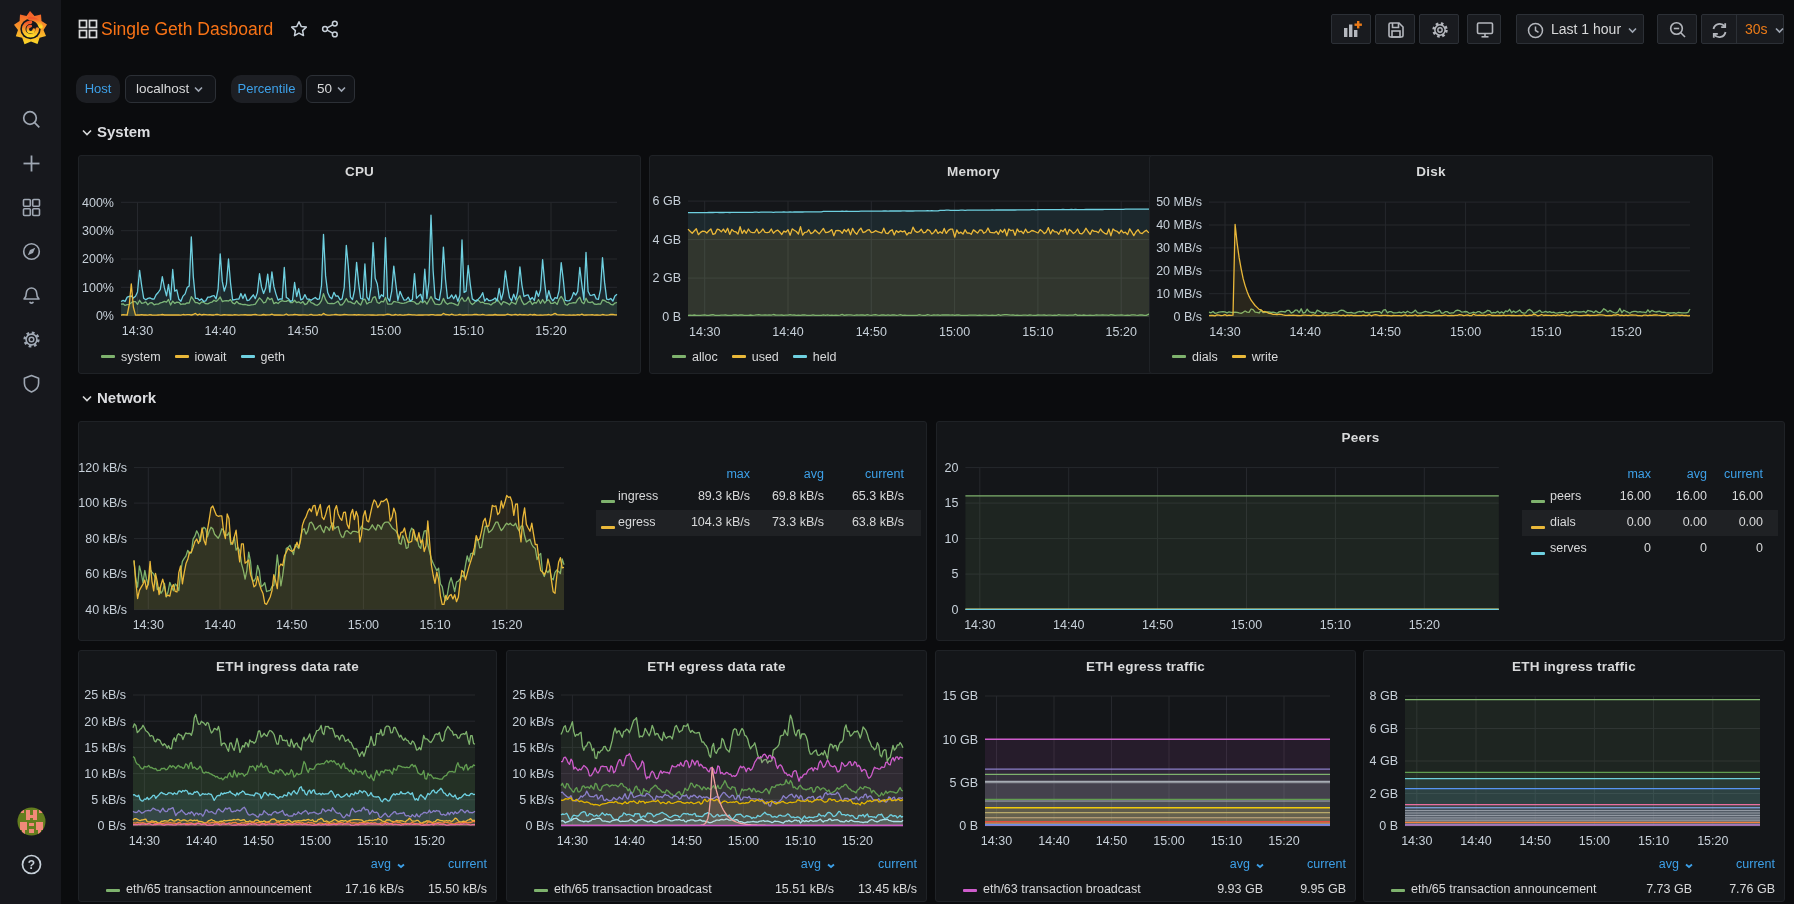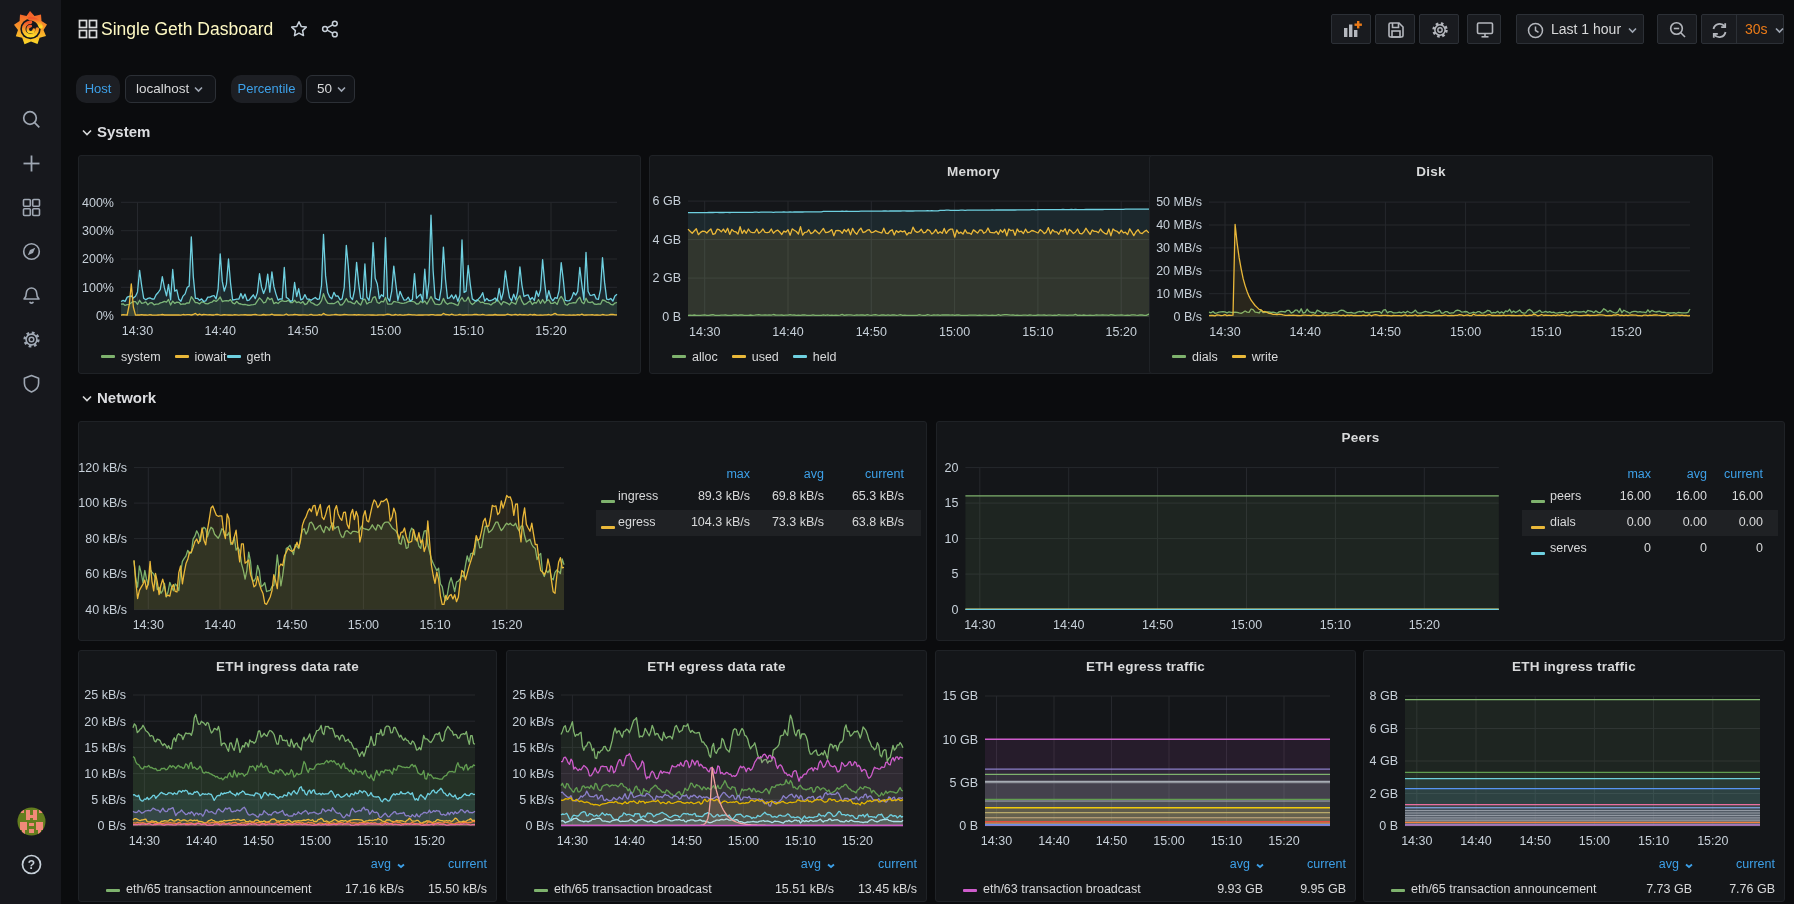--- a/index.html
+++ b/index.html
@@ -94,21 +94,21 @@
 <text x="10.5" y="14.8" text-anchor="middle" font-size="12" font-weight="700" fill="#c7d0d9" font-family="Liberation Sans">?</text>
   </svg>
 <svg class="abs" style="left:78px;top:19px" width="20" height="20" viewBox="0 0 20 20">
     <g stroke="#d8d9da" stroke-width="1.7" fill="none">
       <rect x="1.5" y="1.5" width="7" height="7"></rect>
       <rect x="11.5" y="1.5" width="7" height="7"></rect>
       <rect x="1.5" y="11.5" width="7" height="7"></rect>
       <rect x="11.5" y="11.5" width="7" height="7"></rect>
     </g>
   </svg>
-<div class="abs" style="left:101px;top:19px;font-size:17.5px;font-weight:500;color:#fef9c3">Single Geth Dasboard</div>
+<div class="abs" style="left:101px;top:19px;font-size:17.5px;font-weight:500;color:#f97316">Single Geth Dasboard</div>
 <svg class="abs" style="left:290px;top:20px" width="18" height="18" viewBox="0 0 18 18">
     <path d="M9 1.8 L11.2 6.4 L16.3 7.1 L12.6 10.6 L13.5 15.6 L9 13.2 L4.5 15.6 L5.4 10.6 L1.7 7.1 L6.8 6.4 Z" stroke="#c7d0d9" stroke-width="1.5" fill="none" stroke-linejoin="round"></path>
   </svg>
 <svg class="abs" style="left:321px;top:20px" width="18" height="18" viewBox="0 0 18 18">
     <g stroke="#c7d0d9" stroke-width="1.5" fill="none">
       <circle cx="13.8" cy="3.6" r="2.4"></circle>
       <circle cx="4" cy="9" r="2.4"></circle>
       <circle cx="13.8" cy="14.4" r="2.4"></circle>
       <line x1="6.2" y1="7.9" x2="11.7" y2="4.8"></line>
       <line x1="6.2" y1="10.1" x2="11.7" y2="13.2"></line>
@@ -188,20 +188,21 @@
     </svg></div>
 <svg class="abs" style="left:82px;top:129px" width="10" height="7" viewBox="0 0 10 7">
     <polyline points="1,1.5 5,5.5 9,1.5" fill="none" stroke="#d8d9da" stroke-width="1.6"></polyline>
   </svg>
 <div class="sechead" style="left:97px;top:123px">System</div>
 <svg class="abs" style="left:82px;top:395px" width="10" height="7" viewBox="0 0 10 7">
     <polyline points="1,1.5 5,5.5 9,1.5" fill="none" stroke="#d8d9da" stroke-width="1.6"></polyline>
   </svg>
 <div class="sechead" style="left:97px;top:389px">Network</div>
 <div class="panel" style="left:78px;top:155px;width:563px;height:219px">
+    <div class="ptitle" style="top:8px">CPU</div>
     <svg class="chart" width="563" height="219" viewBox="0 0 563 219">
       <line x1="42.0" y1="159.7" x2="538.0" y2="159.7" class="gl"></line>
       <text x="35.0" y="164.0" class="ax" text-anchor="end">0%</text>
       <line x1="42.0" y1="131.3" x2="538.0" y2="131.3" class="gl"></line>
       <text x="35.0" y="135.7" class="ax" text-anchor="end">100%</text>
       <line x1="42.0" y1="103.0" x2="538.0" y2="103.0" class="gl"></line>
       <text x="35.0" y="107.3" class="ax" text-anchor="end">200%</text>
       <line x1="42.0" y1="74.7" x2="538.0" y2="74.7" class="gl"></line>
       <text x="35.0" y="79.0" class="ax" text-anchor="end">300%</text>
       <line x1="42.0" y1="46.3" x2="538.0" y2="46.3" class="gl"></line>
@@ -218,21 +219,21 @@
       <text x="389.3" y="178.7" class="ax" text-anchor="middle">15:10</text>
       <line x1="472.0" y1="46.3" x2="472.0" y2="159.7" class="gl"></line>
       <text x="472.0" y="178.7" class="ax" text-anchor="middle">15:20</text>
       <path d="M42.0,148.2 L44.1,147.8 L46.1,149.4 L48.2,148.7 L50.3,148.3 L52.3,146.7 L54.4,145.7 L56.5,145.7 L58.5,148.4 L60.6,144.3 L62.7,147.3 L64.7,146.8 L66.8,145.8 L68.9,148.8 L70.9,146.9 L73.0,146.7 L75.1,148.8 L77.1,148.1 L79.2,148.2 L81.3,146.9 L83.3,146.4 L85.4,145.3 L87.5,146.1 L89.5,143.4 L91.6,149.0 L93.7,145.1 L95.7,147.3 L97.8,146.2 L99.9,146.3 L101.9,148.5 L104.0,147.8 L106.1,148.1 L108.1,146.8 L110.2,147.1 L112.3,140.6 L114.3,143.4 L116.4,146.6 L118.5,146.7 L120.5,147.9 L122.6,146.0 L124.7,146.2 L126.7,147.7 L128.8,147.9 L130.9,146.7 L132.9,146.2 L135.0,144.2 L137.1,145.4 L139.1,143.7 L141.2,141.0 L143.3,145.6 L145.3,144.9 L147.4,144.7 L149.5,145.0 L151.5,143.6 L153.6,146.9 L155.7,147.9 L157.7,145.5 L159.8,147.5 L161.9,148.0 L163.9,148.7 L166.0,148.3 L168.1,149.0 L170.1,149.3 L172.2,148.9 L174.3,148.7 L176.3,148.2 L178.4,144.8 L180.5,141.9 L182.5,143.9 L184.6,147.0 L186.7,146.1 L188.7,141.4 L190.8,143.7 L192.9,142.4 L194.9,147.7 L197.0,146.4 L199.1,147.5 L201.1,145.6 L203.2,144.7 L205.3,145.4 L207.3,145.4 L209.4,144.1 L211.5,146.7 L213.5,146.6 L215.6,144.3 L217.7,146.7 L219.7,145.9 L221.8,147.3 L223.9,145.6 L225.9,148.7 L228.0,147.6 L230.1,143.9 L232.1,146.6 L234.2,147.4 L236.3,148.9 L238.3,149.3 L240.4,147.8 L242.5,144.6 L244.5,137.7 L246.6,143.7 L248.7,147.2 L250.7,147.7 L252.8,147.5 L254.9,147.7 L256.9,146.5 L259.0,145.1 L261.1,149.0 L263.1,148.9 L265.2,146.4 L267.3,142.5 L269.3,145.9 L271.4,145.9 L273.5,147.1 L275.5,147.8 L277.6,144.6 L279.7,147.6 L281.7,149.1 L283.8,143.9 L285.9,143.2 L287.9,148.0 L290.0,146.4 L292.1,146.2 L294.1,141.6 L296.2,140.7 L298.3,146.5 L300.3,147.4 L302.4,145.3 L304.5,145.9 L306.5,141.4 L308.6,148.1 L310.7,148.1 L312.7,148.2 L314.8,145.4 L316.9,145.8 L318.9,146.1 L321.0,146.8 L323.1,147.3 L325.1,147.1 L327.2,146.6 L329.3,145.5 L331.3,145.2 L333.4,145.4 L335.5,146.0 L337.5,148.0 L339.6,147.9 L341.7,145.2 L343.7,146.8 L345.8,145.0 L347.9,148.1 L349.9,144.5 L352.0,140.5 L354.1,144.6 L356.1,148.1 L358.2,148.3 L360.3,148.7 L362.3,147.6 L364.4,142.4 L366.5,146.6 L368.5,148.3 L370.6,147.1 L372.7,147.0 L374.7,147.7 L376.8,148.7 L378.9,149.5 L380.9,144.5 L383.0,141.5 L385.1,145.1 L387.1,144.8 L389.2,141.1 L391.3,146.6 L393.3,148.5 L395.4,146.9 L397.5,144.0 L399.5,144.4 L401.6,146.6 L403.7,146.1 L405.7,147.6 L407.8,147.6 L409.9,147.9 L411.9,149.0 L414.0,147.2 L416.1,146.3 L418.1,142.9 L420.2,146.2 L422.3,148.8 L424.3,145.6 L426.4,146.3 L428.5,147.3 L430.5,148.8 L432.6,146.0 L434.7,147.2 L436.7,148.2 L438.8,142.6 L440.9,139.6 L442.9,145.2 L445.0,148.6 L447.1,147.9 L449.1,146.3 L451.2,144.9 L453.3,148.5 L455.3,146.5 L457.4,147.0 L459.5,143.5 L461.5,147.5 L463.6,143.5 L465.7,147.1 L467.7,144.7 L469.8,143.9 L471.9,147.4 L473.9,147.4 L476.0,146.1 L478.1,148.4 L480.1,143.2 L482.2,140.4 L484.3,143.5 L486.3,148.5 L488.4,149.1 L490.5,147.3 L492.5,147.1 L494.6,146.6 L496.7,146.9 L498.7,143.4 L500.8,141.1 L502.9,146.3 L504.9,147.7 L507.0,142.2 L509.1,146.1 L511.1,146.6 L513.2,145.8 L515.3,148.0 L517.3,148.3 L519.4,148.0 L521.5,148.2 L523.5,144.0 L525.6,144.5 L527.7,146.1 L529.7,146.5 L531.8,148.3 L533.9,148.9 L535.9,147.1 L538.0,146.5 L538.0,159.7 L42.0,159.7 Z" fill="#7EB26D" fill-opacity="0.1" stroke="none"></path>
       <path d="M42.0,148.2 L44.1,147.8 L46.1,149.4 L48.2,148.7 L50.3,148.3 L52.3,146.7 L54.4,145.7 L56.5,145.7 L58.5,148.4 L60.6,144.3 L62.7,147.3 L64.7,146.8 L66.8,145.8 L68.9,148.8 L70.9,146.9 L73.0,146.7 L75.1,148.8 L77.1,148.1 L79.2,148.2 L81.3,146.9 L83.3,146.4 L85.4,145.3 L87.5,146.1 L89.5,143.4 L91.6,149.0 L93.7,145.1 L95.7,147.3 L97.8,146.2 L99.9,146.3 L101.9,148.5 L104.0,147.8 L106.1,148.1 L108.1,146.8 L110.2,147.1 L112.3,140.6 L114.3,143.4 L116.4,146.6 L118.5,146.7 L120.5,147.9 L122.6,146.0 L124.7,146.2 L126.7,147.7 L128.8,147.9 L130.9,146.7 L132.9,146.2 L135.0,144.2 L137.1,145.4 L139.1,143.7 L141.2,141.0 L143.3,145.6 L145.3,144.9 L147.4,144.7 L149.5,145.0 L151.5,143.6 L153.6,146.9 L155.7,147.9 L157.7,145.5 L159.8,147.5 L161.9,148.0 L163.9,148.7 L166.0,148.3 L168.1,149.0 L170.1,149.3 L172.2,148.9 L174.3,148.7 L176.3,148.2 L178.4,144.8 L180.5,141.9 L182.5,143.9 L184.6,147.0 L186.7,146.1 L188.7,141.4 L190.8,143.7 L192.9,142.4 L194.9,147.7 L197.0,146.4 L199.1,147.5 L201.1,145.6 L203.2,144.7 L205.3,145.4 L207.3,145.4 L209.4,144.1 L211.5,146.7 L213.5,146.6 L215.6,144.3 L217.7,146.7 L219.7,145.9 L221.8,147.3 L223.9,145.6 L225.9,148.7 L228.0,147.6 L230.1,143.9 L232.1,146.6 L234.2,147.4 L236.3,148.9 L238.3,149.3 L240.4,147.8 L242.5,144.6 L244.5,137.7 L246.6,143.7 L248.7,147.2 L250.7,147.7 L252.8,147.5 L254.9,147.7 L256.9,146.5 L259.0,145.1 L261.1,149.0 L263.1,148.9 L265.2,146.4 L267.3,142.5 L269.3,145.9 L271.4,145.9 L273.5,147.1 L275.5,147.8 L277.6,144.6 L279.7,147.6 L281.7,149.1 L283.8,143.9 L285.9,143.2 L287.9,148.0 L290.0,146.4 L292.1,146.2 L294.1,141.6 L296.2,140.7 L298.3,146.5 L300.3,147.4 L302.4,145.3 L304.5,145.9 L306.5,141.4 L308.6,148.1 L310.7,148.1 L312.7,148.2 L314.8,145.4 L316.9,145.8 L318.9,146.1 L321.0,146.8 L323.1,147.3 L325.1,147.1 L327.2,146.6 L329.3,145.5 L331.3,145.2 L333.4,145.4 L335.5,146.0 L337.5,148.0 L339.6,147.9 L341.7,145.2 L343.7,146.8 L345.8,145.0 L347.9,148.1 L349.9,144.5 L352.0,140.5 L354.1,144.6 L356.1,148.1 L358.2,148.3 L360.3,148.7 L362.3,147.6 L364.4,142.4 L366.5,146.6 L368.5,148.3 L370.6,147.1 L372.7,147.0 L374.7,147.7 L376.8,148.7 L378.9,149.5 L380.9,144.5 L383.0,141.5 L385.1,145.1 L387.1,144.8 L389.2,141.1 L391.3,146.6 L393.3,148.5 L395.4,146.9 L397.5,144.0 L399.5,144.4 L401.6,146.6 L403.7,146.1 L405.7,147.6 L407.8,147.6 L409.9,147.9 L411.9,149.0 L414.0,147.2 L416.1,146.3 L418.1,142.9 L420.2,146.2 L422.3,148.8 L424.3,145.6 L426.4,146.3 L428.5,147.3 L430.5,148.8 L432.6,146.0 L434.7,147.2 L436.7,148.2 L438.8,142.6 L440.9,139.6 L442.9,145.2 L445.0,148.6 L447.1,147.9 L449.1,146.3 L451.2,144.9 L453.3,148.5 L455.3,146.5 L457.4,147.0 L459.5,143.5 L461.5,147.5 L463.6,143.5 L465.7,147.1 L467.7,144.7 L469.8,143.9 L471.9,147.4 L473.9,147.4 L476.0,146.1 L478.1,148.4 L480.1,143.2 L482.2,140.4 L484.3,143.5 L486.3,148.5 L488.4,149.1 L490.5,147.3 L492.5,147.1 L494.6,146.6 L496.7,146.9 L498.7,143.4 L500.8,141.1 L502.9,146.3 L504.9,147.7 L507.0,142.2 L509.1,146.1 L511.1,146.6 L513.2,145.8 L515.3,148.0 L517.3,148.3 L519.4,148.0 L521.5,148.2 L523.5,144.0 L525.6,144.5 L527.7,146.1 L529.7,146.5 L531.8,148.3 L533.9,148.9 L535.9,147.1 L538.0,146.5" fill="none" stroke="#7EB26D" stroke-width="1.3" stroke-linejoin="round"></path>
       <path d="M42.0,145.5 L44.1,144.4 L46.1,145.4 L48.2,141.1 L50.3,140.4 L52.3,140.0 L54.4,142.0 L56.5,140.2 L58.5,135.9 L60.6,114.3 L62.7,130.0 L64.7,142.3 L66.8,143.8 L68.9,142.4 L70.9,141.9 L73.0,143.0 L75.1,143.1 L77.1,138.7 L79.2,136.5 L81.3,133.4 L83.3,120.6 L85.4,131.7 L87.5,139.8 L89.5,128.4 L91.6,143.9 L93.7,113.5 L95.7,135.2 L97.8,133.9 L99.9,143.3 L101.9,145.3 L104.0,140.1 L106.1,137.9 L108.1,131.6 L110.2,129.9 L112.3,80.9 L114.3,120.6 L116.4,142.3 L118.5,142.3 L120.5,144.4 L122.6,142.9 L124.7,145.5 L126.7,144.9 L128.8,141.1 L130.9,141.1 L132.9,140.1 L135.0,139.5 L137.1,142.9 L139.1,133.0 L141.2,97.9 L143.3,125.4 L145.3,135.0 L147.4,128.4 L149.5,103.0 L151.5,126.8 L153.6,144.0 L155.7,143.6 L157.7,143.2 L159.8,143.2 L161.9,137.5 L163.9,142.6 L166.0,138.1 L168.1,144.5 L170.1,144.2 L172.2,141.5 L174.3,138.8 L176.3,142.6 L178.4,136.6 L180.5,117.7 L182.5,130.9 L184.6,137.5 L186.7,132.1 L188.7,118.1 L190.8,136.2 L192.9,115.8 L194.9,130.4 L197.0,138.1 L199.1,144.1 L201.1,142.9 L203.2,143.2 L205.3,111.5 L207.3,141.4 L209.4,142.7 L211.5,145.3 L213.5,144.6 L215.6,126.5 L217.7,140.5 L219.7,132.6 L221.8,143.8 L223.9,142.8 L225.9,138.6 L228.0,143.1 L230.1,143.1 L232.1,144.3 L234.2,142.8 L236.3,141.5 L238.3,143.3 L240.4,142.8 L242.5,129.5 L244.5,78.3 L246.6,119.9 L248.7,136.6 L250.7,140.9 L252.8,142.7 L254.9,136.4 L256.9,140.1 L259.0,140.0 L261.1,143.9 L263.1,142.9 L265.2,131.5 L267.3,89.4 L269.3,110.4 L271.4,140.9 L273.5,143.6 L275.5,134.5 L277.6,106.4 L279.7,127.8 L281.7,142.5 L283.8,143.2 L285.9,108.0 L287.9,141.1 L290.0,144.5 L292.1,130.9 L294.1,86.6 L296.2,122.2 L298.3,128.0 L300.3,142.6 L302.4,138.8 L304.5,140.6 L306.5,81.7 L308.6,141.8 L310.7,145.2 L312.7,135.2 L314.8,110.1 L316.9,128.8 L318.9,144.4 L321.0,135.3 L323.1,140.3 L325.1,144.2 L327.2,143.9 L329.3,141.2 L331.3,145.1 L333.4,143.4 L335.5,117.6 L337.5,142.3 L339.6,140.1 L341.7,138.3 L343.7,145.4 L345.8,113.2 L347.9,142.4 L349.9,126.0 L352.0,59.1 L354.1,114.5 L356.1,142.1 L358.2,143.4 L360.3,144.1 L362.3,131.8 L364.4,91.1 L366.5,123.5 L368.5,142.3 L370.6,141.8 L372.7,139.0 L374.7,142.8 L376.8,138.9 L378.9,145.3 L380.9,139.2 L383.0,84.0 L385.1,136.4 L387.1,135.1 L389.2,109.5 L391.3,128.6 L393.3,142.9 L395.4,144.4 L397.5,145.2 L399.5,142.9 L401.6,140.8 L403.7,136.7 L405.7,145.1 L407.8,142.4 L409.9,144.7 L411.9,144.5 L414.0,143.7 L416.1,141.9 L418.1,145.1 L420.2,132.4 L422.3,143.8 L424.3,136.0 L426.4,114.9 L428.5,130.1 L430.5,141.5 L432.6,144.8 L434.7,138.1 L436.7,143.9 L438.8,135.3 L440.9,110.9 L442.9,129.0 L445.0,140.5 L447.1,139.4 L449.1,138.8 L451.2,143.8 L453.3,141.5 L455.3,144.5 L457.4,135.0 L459.5,140.4 L461.5,134.0 L463.6,103.6 L465.7,127.0 L467.7,144.2 L469.8,134.7 L471.9,142.2 L473.9,144.8 L476.0,141.6 L478.1,142.4 L480.1,134.6 L482.2,106.7 L484.3,123.8 L486.3,144.4 L488.4,144.8 L490.5,144.7 L492.5,142.4 L494.6,136.5 L496.7,139.1 L498.7,135.4 L500.8,111.5 L502.9,129.2 L504.9,143.8 L507.0,96.4 L509.1,135.2 L511.1,139.3 L513.2,139.2 L515.3,138.3 L517.3,142.9 L519.4,143.3 L521.5,133.6 L523.5,101.6 L525.6,126.4 L527.7,143.1 L529.7,143.6 L531.8,142.5 L533.9,145.1 L535.9,139.9 L538.0,138.2 L538.0,159.7 L42.0,159.7 Z" fill="#6ED0E0" fill-opacity="0.1" stroke="none"></path>
       <path d="M42.0,145.5 L44.1,144.4 L46.1,145.4 L48.2,141.1 L50.3,140.4 L52.3,140.0 L54.4,142.0 L56.5,140.2 L58.5,135.9 L60.6,114.3 L62.7,130.0 L64.7,142.3 L66.8,143.8 L68.9,142.4 L70.9,141.9 L73.0,143.0 L75.1,143.1 L77.1,138.7 L79.2,136.5 L81.3,133.4 L83.3,120.6 L85.4,131.7 L87.5,139.8 L89.5,128.4 L91.6,143.9 L93.7,113.5 L95.7,135.2 L97.8,133.9 L99.9,143.3 L101.9,145.3 L104.0,140.1 L106.1,137.9 L108.1,131.6 L110.2,129.9 L112.3,80.9 L114.3,120.6 L116.4,142.3 L118.5,142.3 L120.5,144.4 L122.6,142.9 L124.7,145.5 L126.7,144.9 L128.8,141.1 L130.9,141.1 L132.9,140.1 L135.0,139.5 L137.1,142.9 L139.1,133.0 L141.2,97.9 L143.3,125.4 L145.3,135.0 L147.4,128.4 L149.5,103.0 L151.5,126.8 L153.6,144.0 L155.7,143.6 L157.7,143.2 L159.8,143.2 L161.9,137.5 L163.9,142.6 L166.0,138.1 L168.1,144.5 L170.1,144.2 L172.2,141.5 L174.3,138.8 L176.3,142.6 L178.4,136.6 L180.5,117.7 L182.5,130.9 L184.6,137.5 L186.7,132.1 L188.7,118.1 L190.8,136.2 L192.9,115.8 L194.9,130.4 L197.0,138.1 L199.1,144.1 L201.1,142.9 L203.2,143.2 L205.3,111.5 L207.3,141.4 L209.4,142.7 L211.5,145.3 L213.5,144.6 L215.6,126.5 L217.7,140.5 L219.7,132.6 L221.8,143.8 L223.9,142.8 L225.9,138.6 L228.0,143.1 L230.1,143.1 L232.1,144.3 L234.2,142.8 L236.3,141.5 L238.3,143.3 L240.4,142.8 L242.5,129.5 L244.5,78.3 L246.6,119.9 L248.7,136.6 L250.7,140.9 L252.8,142.7 L254.9,136.4 L256.9,140.1 L259.0,140.0 L261.1,143.9 L263.1,142.9 L265.2,131.5 L267.3,89.4 L269.3,110.4 L271.4,140.9 L273.5,143.6 L275.5,134.5 L277.6,106.4 L279.7,127.8 L281.7,142.5 L283.8,143.2 L285.9,108.0 L287.9,141.1 L290.0,144.5 L292.1,130.9 L294.1,86.6 L296.2,122.2 L298.3,128.0 L300.3,142.6 L302.4,138.8 L304.5,140.6 L306.5,81.7 L308.6,141.8 L310.7,145.2 L312.7,135.2 L314.8,110.1 L316.9,128.8 L318.9,144.4 L321.0,135.3 L323.1,140.3 L325.1,144.2 L327.2,143.9 L329.3,141.2 L331.3,145.1 L333.4,143.4 L335.5,117.6 L337.5,142.3 L339.6,140.1 L341.7,138.3 L343.7,145.4 L345.8,113.2 L347.9,142.4 L349.9,126.0 L352.0,59.1 L354.1,114.5 L356.1,142.1 L358.2,143.4 L360.3,144.1 L362.3,131.8 L364.4,91.1 L366.5,123.5 L368.5,142.3 L370.6,141.8 L372.7,139.0 L374.7,142.8 L376.8,138.9 L378.9,145.3 L380.9,139.2 L383.0,84.0 L385.1,136.4 L387.1,135.1 L389.2,109.5 L391.3,128.6 L393.3,142.9 L395.4,144.4 L397.5,145.2 L399.5,142.9 L401.6,140.8 L403.7,136.7 L405.7,145.1 L407.8,142.4 L409.9,144.7 L411.9,144.5 L414.0,143.7 L416.1,141.9 L418.1,145.1 L420.2,132.4 L422.3,143.8 L424.3,136.0 L426.4,114.9 L428.5,130.1 L430.5,141.5 L432.6,144.8 L434.7,138.1 L436.7,143.9 L438.8,135.3 L440.9,110.9 L442.9,129.0 L445.0,140.5 L447.1,139.4 L449.1,138.8 L451.2,143.8 L453.3,141.5 L455.3,144.5 L457.4,135.0 L459.5,140.4 L461.5,134.0 L463.6,103.6 L465.7,127.0 L467.7,144.2 L469.8,134.7 L471.9,142.2 L473.9,144.8 L476.0,141.6 L478.1,142.4 L480.1,134.6 L482.2,106.7 L484.3,123.8 L486.3,144.4 L488.4,144.8 L490.5,144.7 L492.5,142.4 L494.6,136.5 L496.7,139.1 L498.7,135.4 L500.8,111.5 L502.9,129.2 L504.9,143.8 L507.0,96.4 L509.1,135.2 L511.1,139.3 L513.2,139.2 L515.3,138.3 L517.3,142.9 L519.4,143.3 L521.5,133.6 L523.5,101.6 L525.6,126.4 L527.7,143.1 L529.7,143.6 L531.8,142.5 L533.9,145.1 L535.9,139.9 L538.0,138.2" fill="none" stroke="#6ED0E0" stroke-width="1.3" stroke-linejoin="round"></path>
       <path d="M42.0,159.1 L44.1,158.6 L46.1,158.9 L48.2,159.0 L50.3,148.4 L52.3,127.9 L54.4,151.2 L56.5,159.1 L58.5,159.0 L60.6,159.0 L62.7,158.7 L64.7,159.0 L66.8,158.9 L68.9,159.1 L70.9,158.7 L73.0,159.0 L75.1,159.1 L77.1,159.1 L79.2,159.0 L81.3,158.9 L83.3,158.5 L85.4,159.0 L87.5,159.0 L89.5,159.0 L91.6,159.0 L93.7,158.9 L95.7,159.0 L97.8,158.9 L99.9,159.0 L101.9,159.1 L104.0,158.5 L106.1,158.9 L108.1,158.7 L110.2,158.7 L112.3,159.0 L114.3,158.5 L116.4,157.4 L118.5,159.1 L120.5,158.1 L122.6,159.0 L124.7,158.5 L126.7,158.6 L128.8,158.9 L130.9,158.6 L132.9,159.0 L135.0,159.0 L137.1,158.4 L139.1,158.5 L141.2,159.1 L143.3,159.0 L145.3,158.6 L147.4,158.9 L149.5,159.0 L151.5,159.0 L153.6,159.1 L155.7,158.7 L157.7,158.8 L159.8,159.1 L161.9,158.8 L163.9,158.9 L166.0,158.7 L168.1,159.0 L170.1,159.0 L172.2,159.0 L174.3,158.7 L176.3,158.5 L178.4,158.9 L180.5,159.1 L182.5,159.0 L184.6,158.5 L186.7,159.0 L188.7,158.9 L190.8,158.8 L192.9,158.2 L194.9,159.0 L197.0,158.8 L199.1,159.0 L201.1,158.9 L203.2,159.1 L205.3,158.8 L207.3,158.0 L209.4,159.1 L211.5,158.9 L213.5,158.9 L215.6,158.5 L217.7,158.7 L219.7,159.0 L221.8,159.0 L223.9,158.8 L225.9,158.9 L228.0,159.1 L230.1,158.8 L232.1,158.4 L234.2,159.1 L236.3,159.1 L238.3,159.1 L240.4,158.6 L242.5,159.1 L244.5,157.4 L246.6,158.7 L248.7,159.1 L250.7,159.1 L252.8,158.8 L254.9,158.7 L256.9,158.5 L259.0,158.8 L261.1,159.0 L263.1,158.9 L265.2,158.5 L267.3,158.7 L269.3,158.9 L271.4,158.9 L273.5,158.9 L275.5,158.7 L277.6,159.0 L279.7,158.7 L281.7,158.8 L283.8,158.8 L285.9,159.1 L287.9,158.9 L290.0,158.9 L292.1,159.0 L294.1,158.8 L296.2,159.1 L298.3,159.0 L300.3,158.8 L302.4,158.9 L304.5,159.0 L306.5,158.7 L308.6,158.2 L310.7,158.3 L312.7,159.1 L314.8,159.0 L316.9,158.5 L318.9,159.1 L321.0,158.7 L323.1,159.1 L325.1,159.0 L327.2,158.8 L329.3,158.5 L331.3,158.6 L333.4,158.9 L335.5,158.8 L337.5,159.1 L339.6,159.0 L341.7,158.9 L343.7,159.0 L345.8,158.9 L347.9,158.8 L349.9,159.0 L352.0,158.7 L354.1,158.7 L356.1,159.1 L358.2,158.8 L360.3,159.0 L362.3,159.0 L364.4,157.4 L366.5,158.5 L368.5,158.7 L370.6,159.0 L372.7,158.1 L374.7,158.8 L376.8,159.1 L378.9,158.9 L380.9,158.3 L383.0,159.0 L385.1,159.0 L387.1,158.7 L389.2,158.9 L391.3,158.9 L393.3,158.9 L395.4,158.4 L397.5,158.5 L399.5,158.9 L401.6,158.9 L403.7,158.3 L405.7,158.9 L407.8,159.1 L409.9,159.0 L411.9,158.9 L414.0,159.0 L416.1,158.5 L418.1,159.0 L420.2,158.8 L422.3,159.0 L424.3,158.9 L426.4,159.0 L428.5,158.2 L430.5,158.6 L432.6,159.0 L434.7,158.7 L436.7,158.3 L438.8,159.1 L440.9,158.4 L442.9,158.8 L445.0,158.7 L447.1,158.9 L449.1,159.1 L451.2,158.3 L453.3,159.0 L455.3,158.5 L457.4,159.0 L459.5,159.1 L461.5,159.0 L463.6,159.1 L465.7,158.9 L467.7,158.9 L469.8,158.5 L471.9,159.1 L473.9,158.4 L476.0,157.4 L478.1,158.6 L480.1,158.9 L482.2,158.9 L484.3,158.6 L486.3,159.1 L488.4,159.1 L490.5,159.0 L492.5,159.1 L494.6,159.0 L496.7,159.1 L498.7,158.7 L500.8,159.0 L502.9,158.2 L504.9,159.1 L507.0,159.0 L509.1,158.9 L511.1,158.9 L513.2,158.7 L515.3,159.1 L517.3,158.8 L519.4,159.0 L521.5,159.1 L523.5,158.5 L525.6,158.9 L527.7,159.1 L529.7,158.9 L531.8,158.5 L533.9,158.4 L535.9,158.9 L538.0,158.9 L538.0,159.7 L42.0,159.7 Z" fill="#EAB839" fill-opacity="0.1" stroke="none"></path>
       <path d="M42.0,159.1 L44.1,158.6 L46.1,158.9 L48.2,159.0 L50.3,148.4 L52.3,127.9 L54.4,151.2 L56.5,159.1 L58.5,159.0 L60.6,159.0 L62.7,158.7 L64.7,159.0 L66.8,158.9 L68.9,159.1 L70.9,158.7 L73.0,159.0 L75.1,159.1 L77.1,159.1 L79.2,159.0 L81.3,158.9 L83.3,158.5 L85.4,159.0 L87.5,159.0 L89.5,159.0 L91.6,159.0 L93.7,158.9 L95.7,159.0 L97.8,158.9 L99.9,159.0 L101.9,159.1 L104.0,158.5 L106.1,158.9 L108.1,158.7 L110.2,158.7 L112.3,159.0 L114.3,158.5 L116.4,157.4 L118.5,159.1 L120.5,158.1 L122.6,159.0 L124.7,158.5 L126.7,158.6 L128.8,158.9 L130.9,158.6 L132.9,159.0 L135.0,159.0 L137.1,158.4 L139.1,158.5 L141.2,159.1 L143.3,159.0 L145.3,158.6 L147.4,158.9 L149.5,159.0 L151.5,159.0 L153.6,159.1 L155.7,158.7 L157.7,158.8 L159.8,159.1 L161.9,158.8 L163.9,158.9 L166.0,158.7 L168.1,159.0 L170.1,159.0 L172.2,159.0 L174.3,158.7 L176.3,158.5 L178.4,158.9 L180.5,159.1 L182.5,159.0 L184.6,158.5 L186.7,159.0 L188.7,158.9 L190.8,158.8 L192.9,158.2 L194.9,159.0 L197.0,158.8 L199.1,159.0 L201.1,158.9 L203.2,159.1 L205.3,158.8 L207.3,158.0 L209.4,159.1 L211.5,158.9 L213.5,158.9 L215.6,158.5 L217.7,158.7 L219.7,159.0 L221.8,159.0 L223.9,158.8 L225.9,158.9 L228.0,159.1 L230.1,158.8 L232.1,158.4 L234.2,159.1 L236.3,159.1 L238.3,159.1 L240.4,158.6 L242.5,159.1 L244.5,157.4 L246.6,158.7 L248.7,159.1 L250.7,159.1 L252.8,158.8 L254.9,158.7 L256.9,158.5 L259.0,158.8 L261.1,159.0 L263.1,158.9 L265.2,158.5 L267.3,158.7 L269.3,158.9 L271.4,158.9 L273.5,158.9 L275.5,158.7 L277.6,159.0 L279.7,158.7 L281.7,158.8 L283.8,158.8 L285.9,159.1 L287.9,158.9 L290.0,158.9 L292.1,159.0 L294.1,158.8 L296.2,159.1 L298.3,159.0 L300.3,158.8 L302.4,158.9 L304.5,159.0 L306.5,158.7 L308.6,158.2 L310.7,158.3 L312.7,159.1 L314.8,159.0 L316.9,158.5 L318.9,159.1 L321.0,158.7 L323.1,159.1 L325.1,159.0 L327.2,158.8 L329.3,158.5 L331.3,158.6 L333.4,158.9 L335.5,158.8 L337.5,159.1 L339.6,159.0 L341.7,158.9 L343.7,159.0 L345.8,158.9 L347.9,158.8 L349.9,159.0 L352.0,158.7 L354.1,158.7 L356.1,159.1 L358.2,158.8 L360.3,159.0 L362.3,159.0 L364.4,157.4 L366.5,158.5 L368.5,158.7 L370.6,159.0 L372.7,158.1 L374.7,158.8 L376.8,159.1 L378.9,158.9 L380.9,158.3 L383.0,159.0 L385.1,159.0 L387.1,158.7 L389.2,158.9 L391.3,158.9 L393.3,158.9 L395.4,158.4 L397.5,158.5 L399.5,158.9 L401.6,158.9 L403.7,158.3 L405.7,158.9 L407.8,159.1 L409.9,159.0 L411.9,158.9 L414.0,159.0 L416.1,158.5 L418.1,159.0 L420.2,158.8 L422.3,159.0 L424.3,158.9 L426.4,159.0 L428.5,158.2 L430.5,158.6 L432.6,159.0 L434.7,158.7 L436.7,158.3 L438.8,159.1 L440.9,158.4 L442.9,158.8 L445.0,158.7 L447.1,158.9 L449.1,159.1 L451.2,158.3 L453.3,159.0 L455.3,158.5 L457.4,159.0 L459.5,159.1 L461.5,159.0 L463.6,159.1 L465.7,158.9 L467.7,158.9 L469.8,158.5 L471.9,159.1 L473.9,158.4 L476.0,157.4 L478.1,158.6 L480.1,158.9 L482.2,158.9 L484.3,158.6 L486.3,159.1 L488.4,159.1 L490.5,159.0 L492.5,159.1 L494.6,159.0 L496.7,159.1 L498.7,158.7 L500.8,159.0 L502.9,158.2 L504.9,159.1 L507.0,159.0 L509.1,158.9 L511.1,158.9 L513.2,158.7 L515.3,159.1 L517.3,158.8 L519.4,159.0 L521.5,159.1 L523.5,158.5 L525.6,158.9 L527.7,159.1 L529.7,158.9 L531.8,158.5 L533.9,158.4 L535.9,158.9 L538.0,158.9" fill="none" stroke="#EAB839" stroke-width="1.3" stroke-linejoin="round"></path>
     </svg>
-    <div class="leg" style="left:22px;top:194px"><span class="dash" style="background:#7EB26D"></span><span style="margin-right:14px">system</span><span class="dash" style="background:#EAB839"></span><span style="">iowait</span><span class="dash" style="background:#6ED0E0"></span><span style="margin-right:14px">geth</span></div>
+    <div class="leg" style="left:22px;top:194px"><span class="dash" style="background:#7EB26D"></span><span style="margin-right:14px">system</span><span class="dash" style="background:#EAB839"></span><span style="margin-right:14px">iowait</span><span class="dash" style="background:#6ED0E0"></span><span style="margin-right:14px">geth</span></div>
   </div>
 <div class="panel" style="left:649px;top:155px;width:649px;height:219px">
     <div class="ptitle" style="top:8px">Memory</div>
     <svg class="chart" width="563" height="219" viewBox="0 0 563 219">
       <line x1="38.0" y1="160.6" x2="538.0" y2="160.6" class="gl"></line>
       <text x="31.0" y="164.9" class="ax" text-anchor="end">0 B</text>
       <line x1="38.0" y1="122.1" x2="538.0" y2="122.1" class="gl"></line>
       <text x="31.0" y="126.4" class="ax" text-anchor="end">2 GB</text>
       <line x1="38.0" y1="83.6" x2="538.0" y2="83.6" class="gl"></line>
       <text x="31.0" y="87.9" class="ax" text-anchor="end">4 GB</text>

